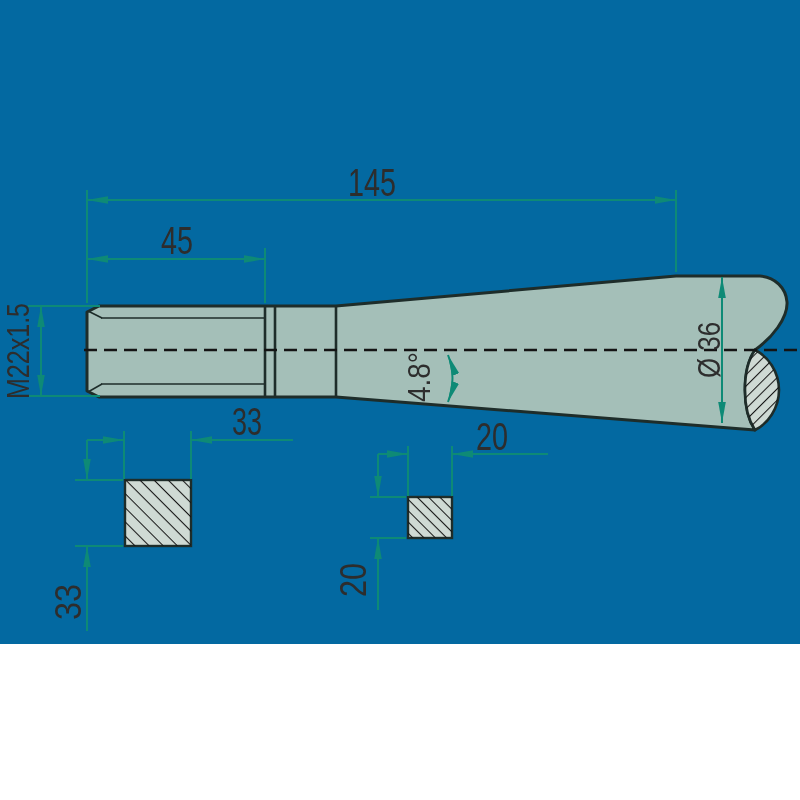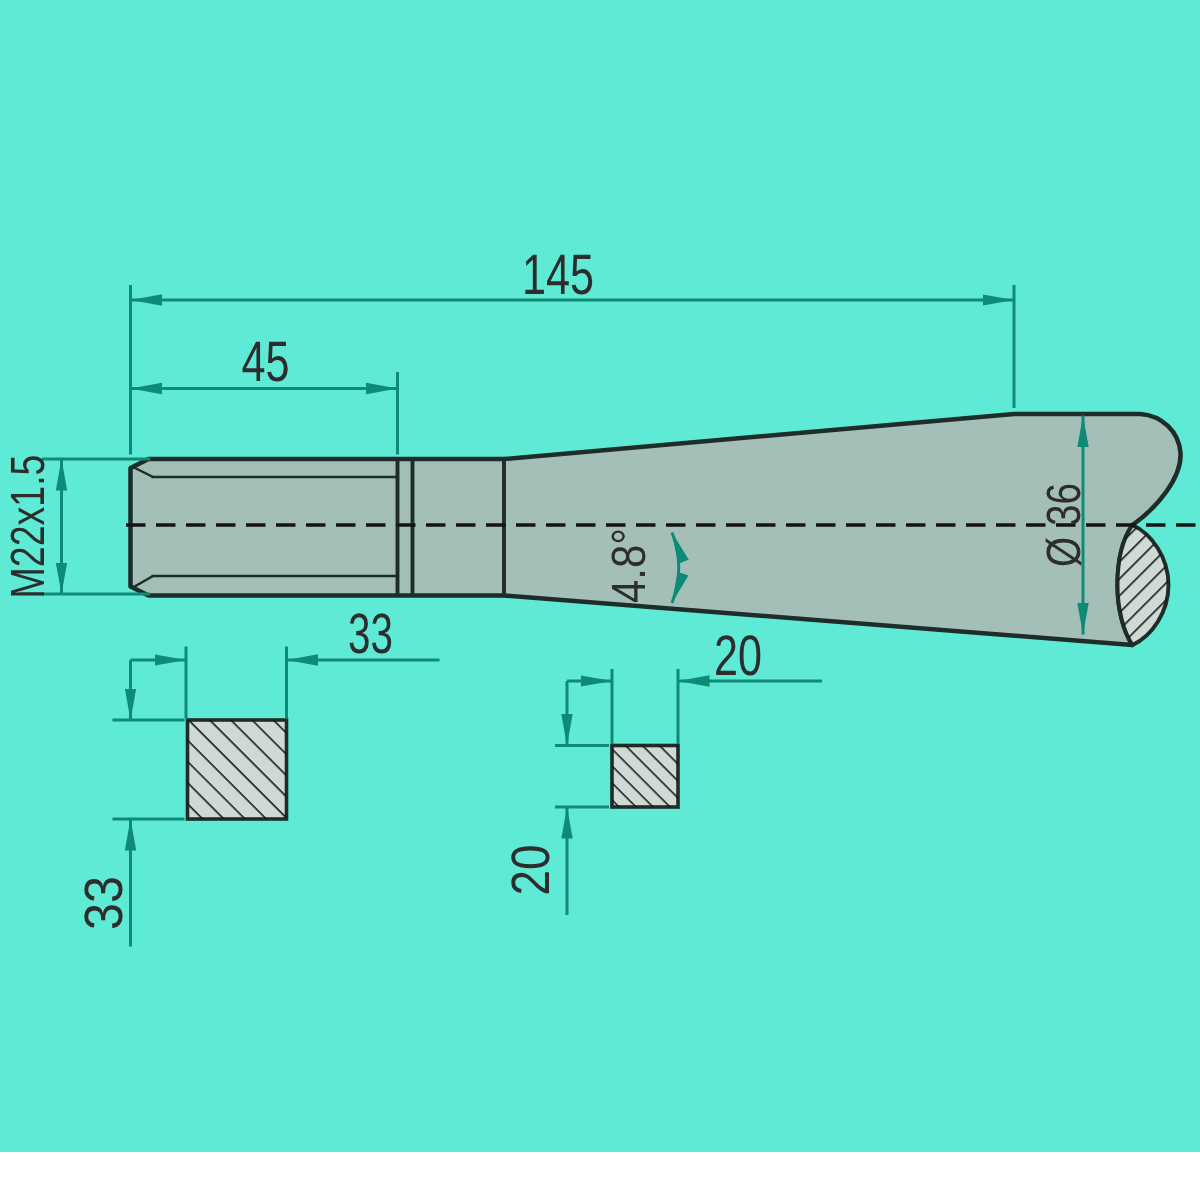--- a/index.html
+++ b/index.html
@@ -3,21 +3,21 @@
 <meta charset="utf-8">
 <style>
   :root{
     --ink:#1e2d2a;
     --dim:#0e8a76;
     --txt:#2d2d2d;
     --fill:#a4bfb8;
     --fill-light:#cfdad4;
   }
   html,body{margin:0;padding:0;background:#ffffff;}
-  .stage{width:800px;height:768px;position:relative;background:#5eead4;}
+  .stage{width:800px;height:644px;position:relative;background:#0369a1;}
   svg{display:block}
   .ol{fill:var(--fill);stroke:var(--ink);stroke-width:3;stroke-linejoin:round;}
   .ln{stroke:var(--ink);stroke-width:2.6;fill:none;}
   .tn{stroke:var(--ink);stroke-width:1.6;fill:none;}
   .cl{stroke:#141414;stroke-width:2.4;stroke-dasharray:13 7;fill:none;}
   .dim{stroke:var(--dim);stroke-width:2;fill:none;}
   .sq{fill:var(--fill-light);stroke:var(--ink);stroke-width:2.4;}
   .lens{fill:var(--fill-light);stroke:var(--ink);stroke-width:2.6;}
   .hpat{stroke:#161616;stroke-width:2.1;}
   .arrow{fill:var(--dim);}

